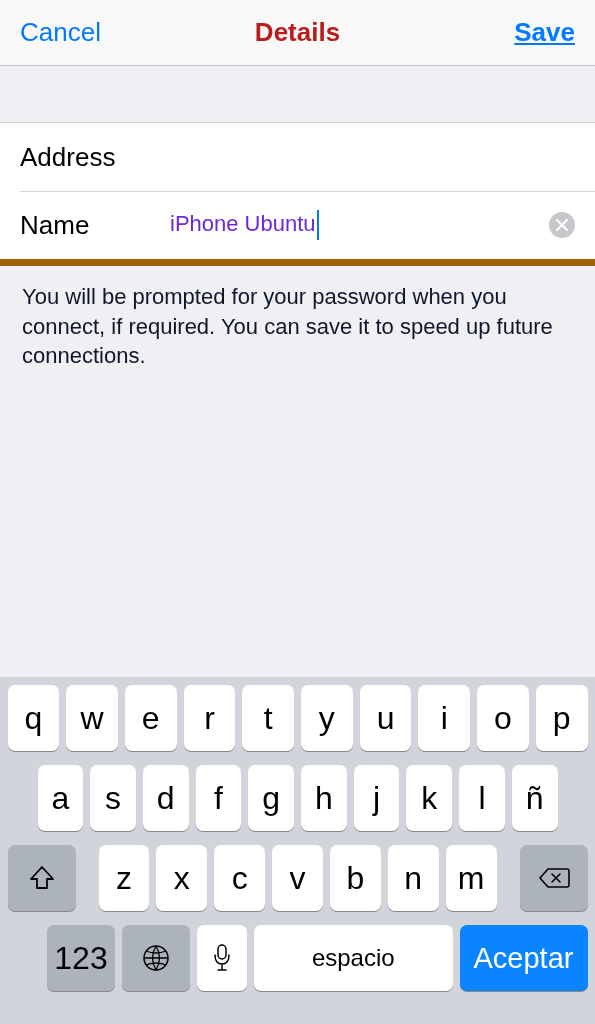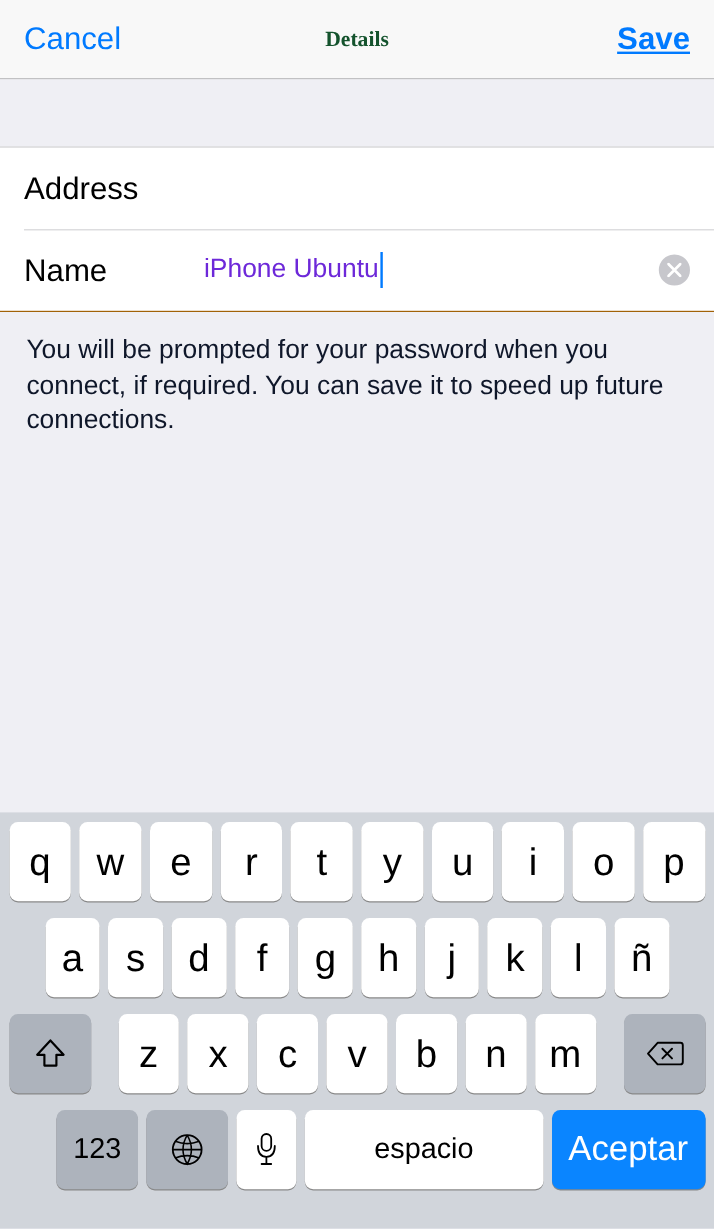--- a/index.html
+++ b/index.html
@@ -22,33 +22,32 @@
     }
     .nav-btn {
       color: #007aff;
       font-size: 26px;
       font-weight: 400;
       background: none;
       border: none;
     }
     .nav-btn.save { font-weight: 600; text-decoration: underline; }
     .nav-title {
-      font-size: 18px;
+      font-size: 26px;
       font-weight: 600;
-      color: #14532d;
+      color: #b91c1c;
       position: absolute;
       left: 50%;
       transform: translateX(-50%);
-      font-family: Liberation Serif, serif;
     }
     .spacer { height: 56px; }
     .form-block {
       background: #fff;
       border-top: 1px solid #cfcfd1;
-      border-bottom: 1px solid #a16207;
+      border-bottom: 7px solid #a16207;
     }
     .row {
       display: flex;
       align-items: center;
       height: 68px;
       padding-left: 20px;
       position: relative;
     }
     .row + .row::before {
       content: "";
@@ -123,21 +122,21 @@
     }
     .key.special {
       background: #adb3bc;
     }
     .key.accept {
       background: #0a85ff;
       color: #fff;
       font-size: 29px;
     }
     .key.space { font-size: 24px; }
-    .key.num { font-size: 24px; margin-left: 43px; }
+    .key.num { font-size: 32px; margin-left: 43px; }
     .krow2 { padding: 0 30px; }
     .key.shift, .key.bksp { flex: 0 0 68px; }
     .krow3 .gap { flex: 0 0 16px; }
     .brow .key { height: 66px; }
     .brow .numk { flex: 0 0 68px; }
     .brow .globek { flex: 0 0 68px; }
     .brow .mick { flex: 0 0 50px; }
     .brow .spacek { flex: 1; }
     .brow .acceptk { flex: 0 0 128px; }
     svg { display: block; }

